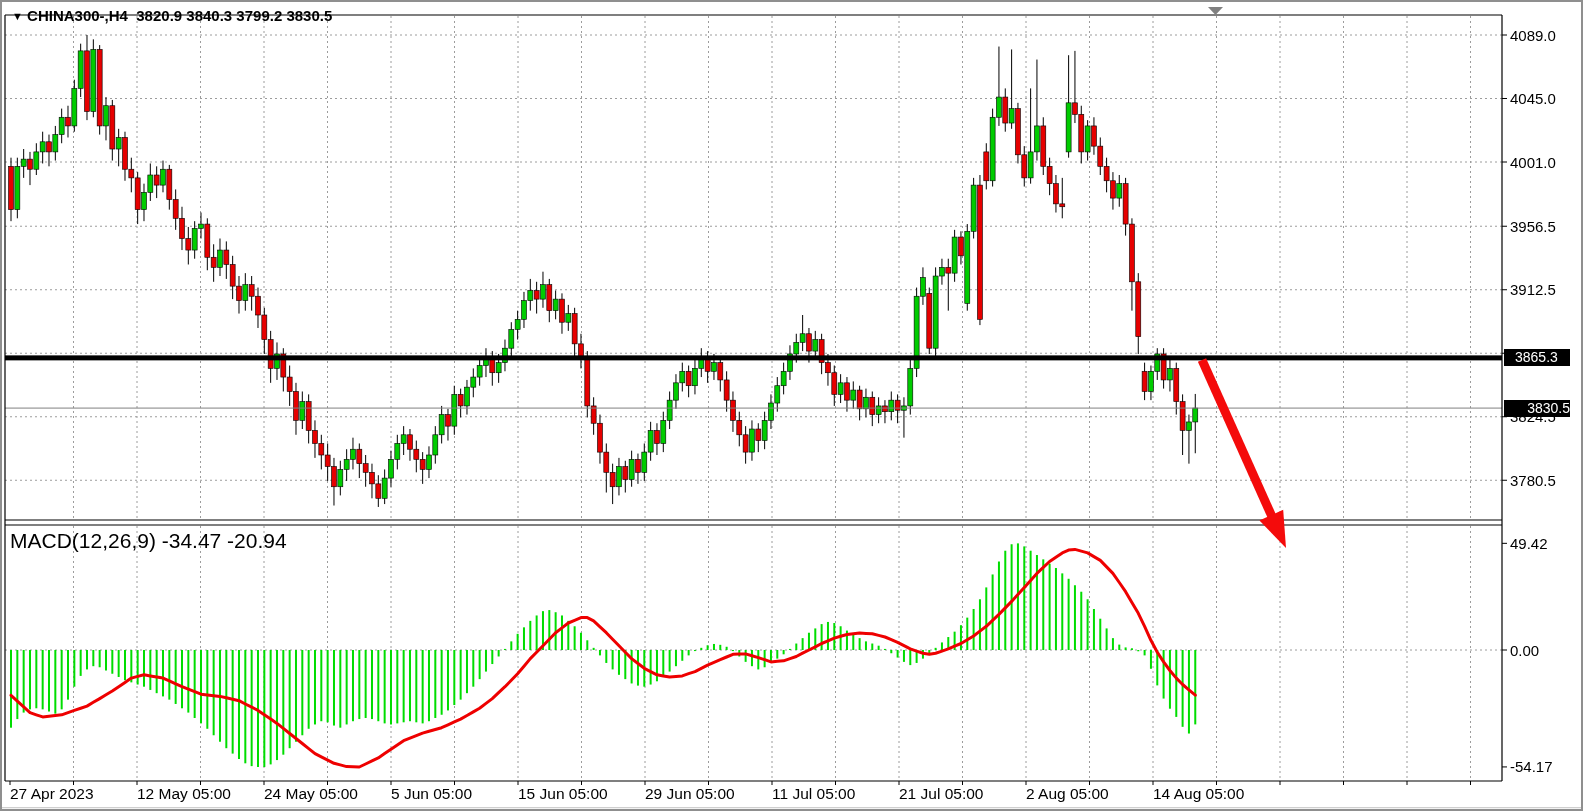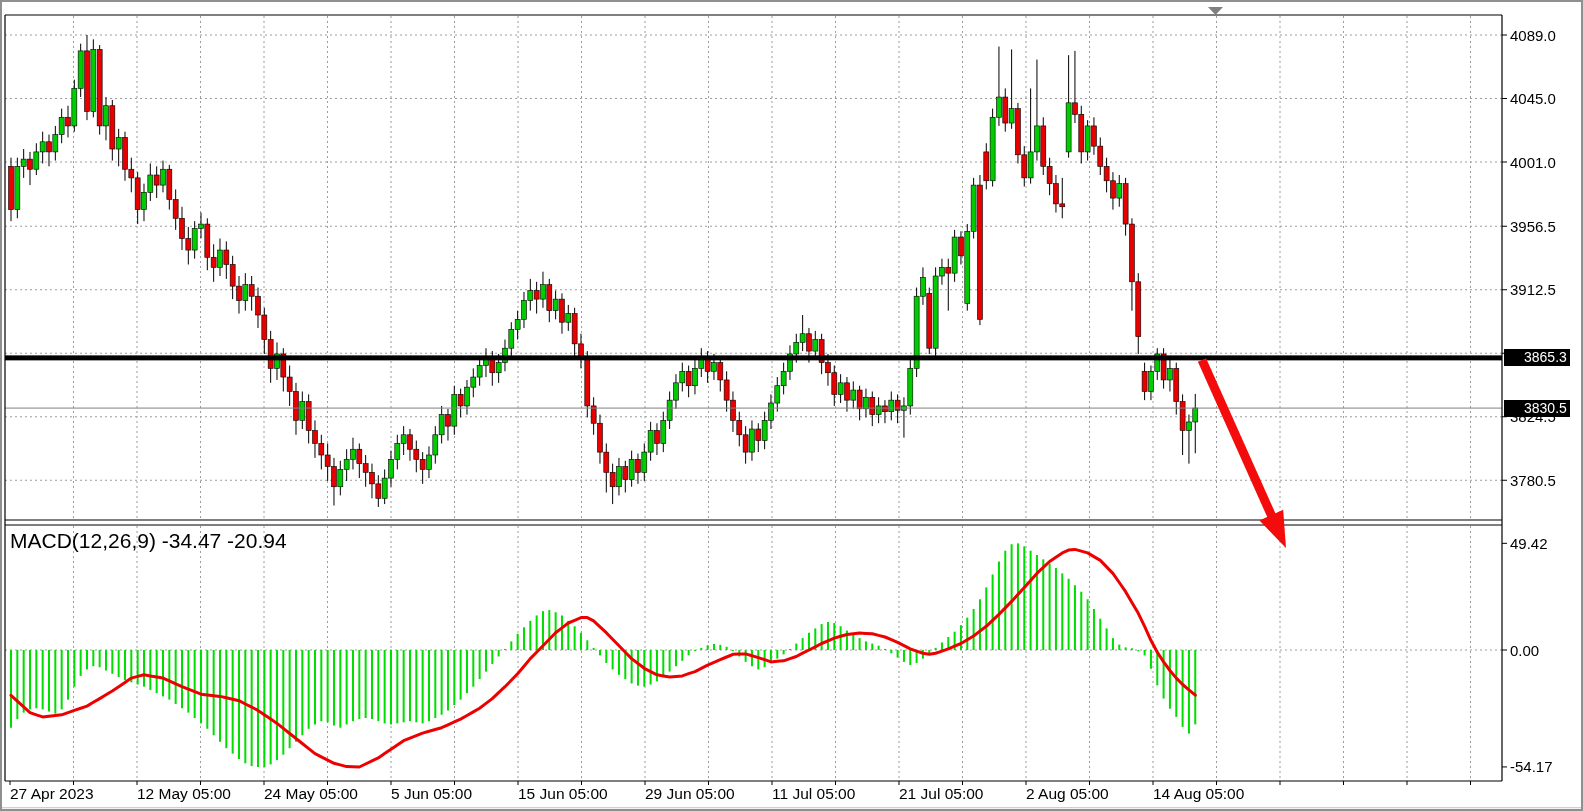--- a/index.html
+++ b/index.html
@@ -4,21 +4,21 @@
 <style>
   html,body{margin:0;padding:0;background:#e8e8e8;}
   #app{position:relative;width:1583px;height:811px;background:#ffffff;
        border:2px solid #8f8f8f;box-sizing:border-box;overflow:hidden;
        font-family:"Liberation Sans","DejaVu Sans",sans-serif;}
   #chart-svg{position:absolute;left:0;top:0;}
   .title-row{position:absolute;left:10px;top:5px;font-size:15px;font-weight:700;color:#000;white-space:pre;}
   .title-row .tri{font-size:11px;vertical-align:1px;}
   .macd-label{position:absolute;left:8px;top:527px;font-size:21px;color:#000;white-space:pre;}
   .price-tag{position:absolute;left:1502px;width:66px;height:17px;background:#000;color:#fff;
-             font-size:14px;line-height:17px;padding-left:20px;box-sizing:border-box;}
+             font-size:14px;line-height:17px;padding-left:11px;box-sizing:border-box;}
   .bottom-strip{position:absolute;left:0;top:805px;width:1583px;height:6px;background:#f2f2f2;border-top:1px solid #cfcfcf;}
   text{font-family:"Liberation Sans","DejaVu Sans",sans-serif;}
 </style>
 </head>
 <body>
 
 <div id="app">
 
   <svg id="chart-svg" width="1583" height="811">
       <g>
@@ -719,20 +719,21 @@
         <text x="1024" y="797" font-size="15.5" fill="#000">2 Aug 05:00</text>
         <text x="1151" y="797" font-size="15.5" fill="#000">14 Aug 05:00</text>
       </g>
       <polygon points="1206,5 1221,5 1213.5,13" fill="#808080"></polygon>
       <g>
         <line x1="1200" y1="358" x2="1270.9459180099184" y2="516.7837212602935" stroke="#f40b0b" stroke-width="9"></line>
         <polygon points="1284,546 1257.4450445231523,518.4349072263009 1281.183270999164,507.82846560935957" fill="#f40b0b"></polygon>
       </g>
     </svg>
 
+  <div class="title-row"><span class="tri">▼</span><span> </span><span>CHINA300-,H4</span><span>  </span><span>3820.9 3840.3 3799.2 3830.5</span></div>
 
   <div class="macd-label"><span>MACD(12,26,9)</span><span> </span><span>-34.47 -20.94</span></div>
 
   <div id="hline-tag" class="price-tag" style="top: 347px;">3865.3</div>
-  <div id="last-tag" class="price-tag" style="top: 398px;">3830.5</div>
+  <div id="last-tag" class="price-tag" style="top: 398px; text-align: right;">3830.5</div>
 
   <div class="bottom-strip"></div>
 </div>
 
 </body></html>

